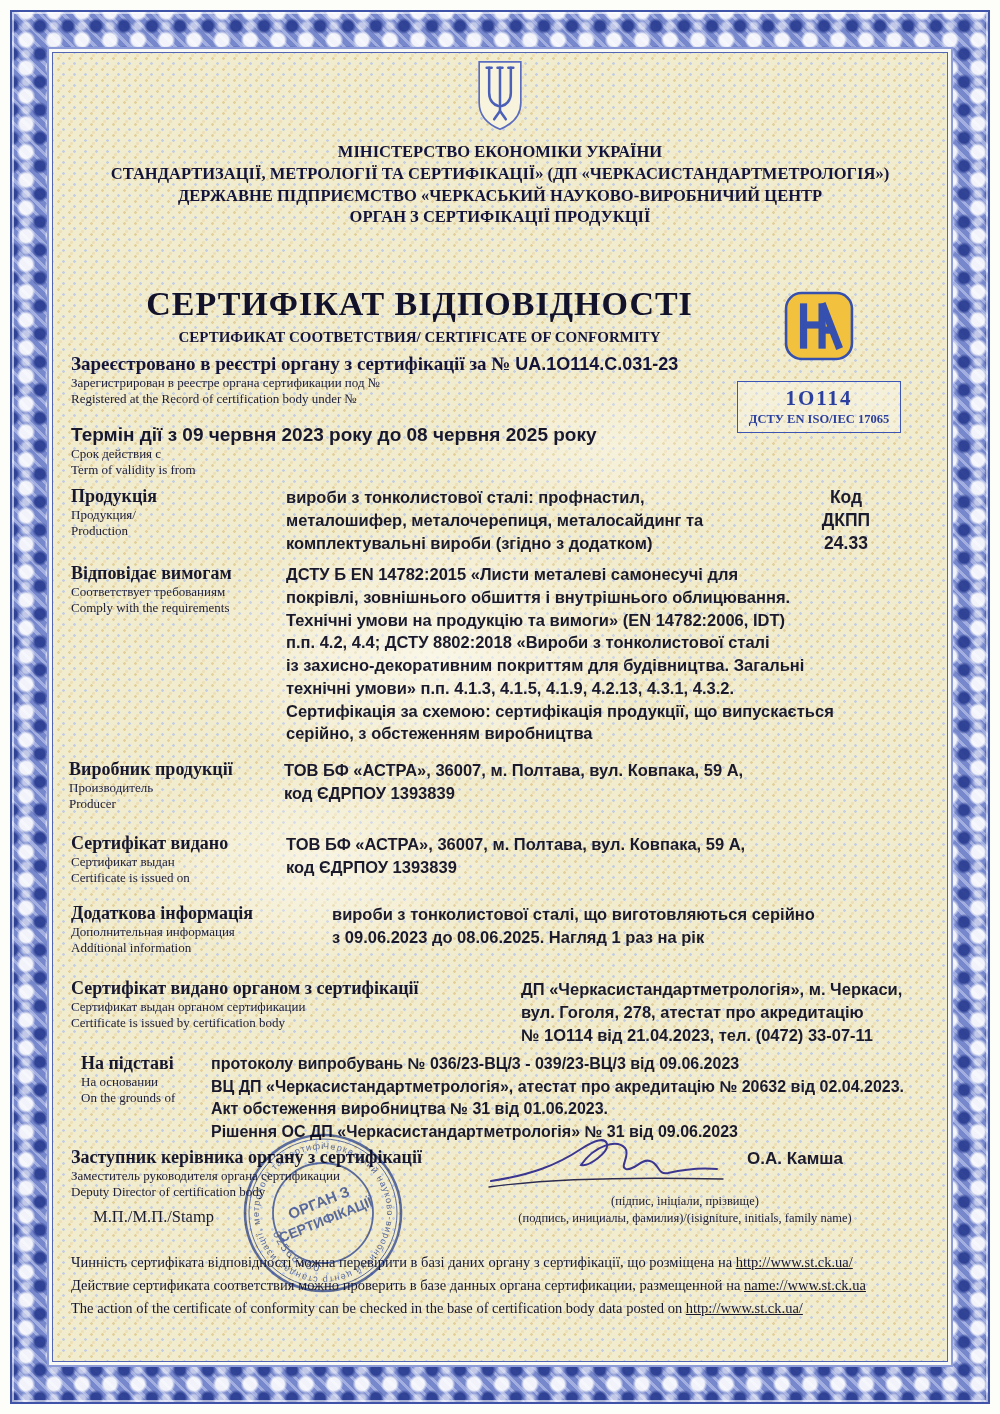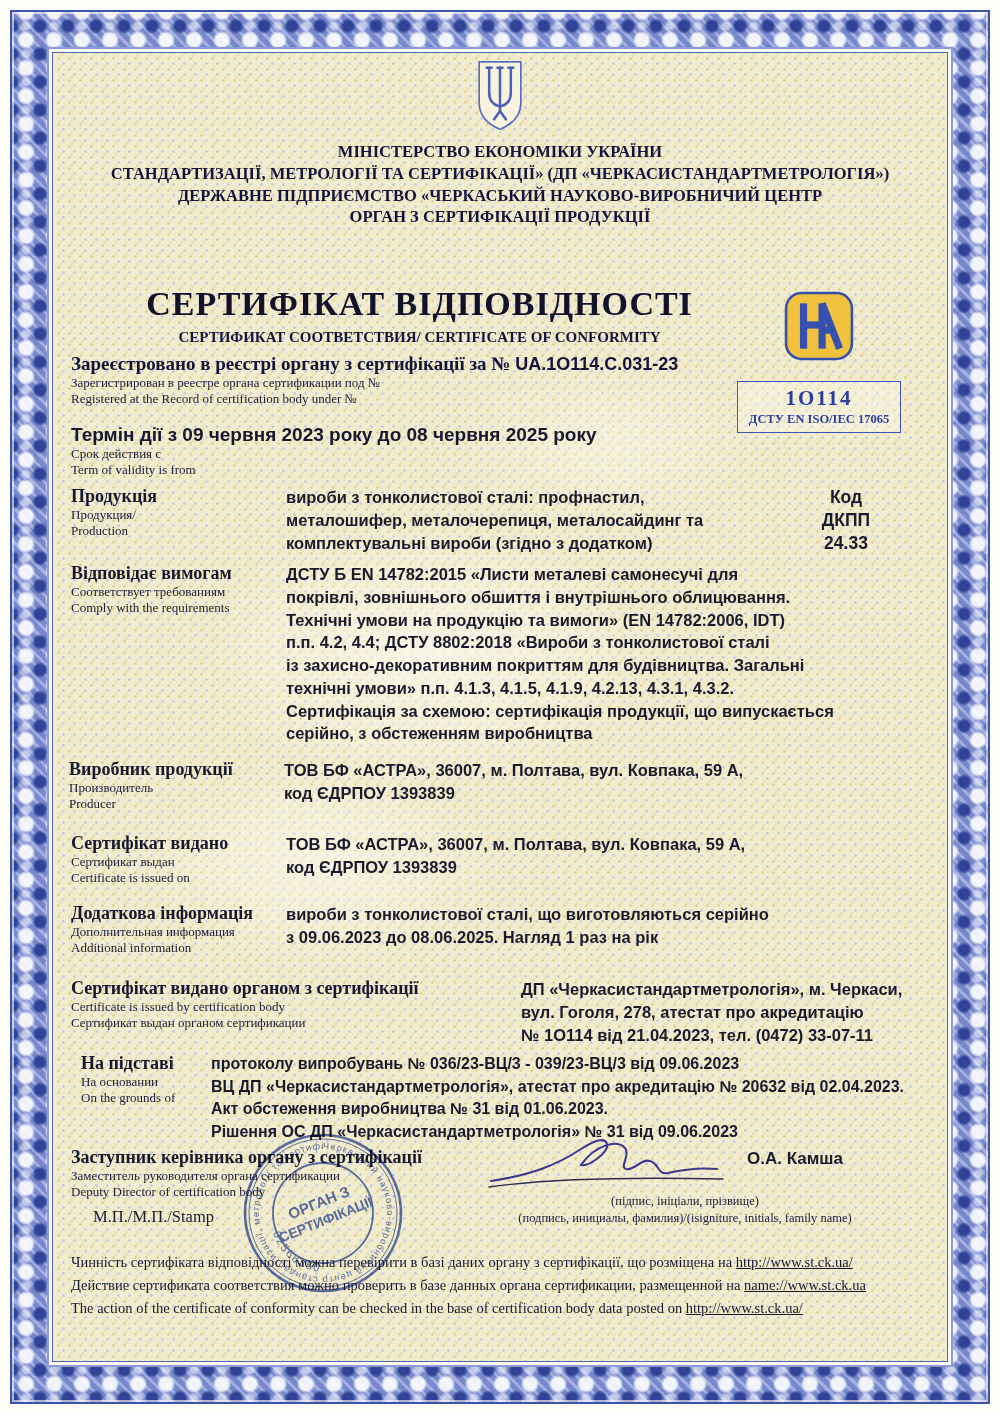--- a/index.html
+++ b/index.html
@@ -75,21 +75,21 @@
   .sec-label { width:215px; flex:none; }
   .lbl-ua { font-weight:bold; font-size:18px; color:#17172e; }
   .content {
     flex:1; font-family:"Liberation Sans", sans-serif; font-weight:bold;
     font-size:16.5px; line-height:1.38; color:#1a1a2c;
   }
   .sec-product      { top:433px; }
   .sec-requirements { top:510px; }
   .sec-producer     { top:706px;padding-left:16px; }
   .sec-issuedto     { top:780px; }
-  .sec-additional   { top:850px; }
+  .sec-additional   { top:850px;gap:46px; }
   .sec-issuedby     { top:925px; }
   .sec-issuedby .sec-label { width:450px; }
   .sec-grounds      { top:1000px; }
   .sec-grounds .sec-label { width:140px; padding-left:10px; box-sizing:border-box; }
   .sec-grounds .content { font-size:16px; line-height:1.42; }
 
   .code-block { top:433px; right:46px; width:110px; text-align:center;
     font-family:"Liberation Sans", sans-serif; font-weight:bold; font-size:17.5px; line-height:1.3; }
 
   .sig-row { top:1094px; left:0; width:100%; height:110px; }
@@ -227,22 +227,22 @@
         <div class="small-ln">Дополнительная информация</div>
         <div class="small-ln">Additional information</div>
       </div>
       <div class="content pre">вироби з тонколистової сталі, що виготовляються серійно
 з 09.06.2023 до 08.06.2025. Нагляд 1 раз на рік</div>
     </div>
 
     <div class="abs section sec-issuedby">
       <div class="sec-label">
         <div class="lbl-ua">Сертифікат видано органом з сертифікації</div>
+        <div class="small-ln">Сертификат выдан органом сертификации</div>
         <div class="small-ln">Certificate is issued by certification body</div>
-        <div class="small-ln">Сертификат выдан органом сертификации</div>
       </div>
       <div class="content pre">ДП «Черкасистандартметрологія», м. Черкаси,
 вул. Гоголя, 278, атестат про акредитацію
 № 1О114 від 21.04.2023, тел. (0472) 33-07-11</div>
     </div>
 
     <div class="abs section sec-grounds">
       <div class="sec-label">
         <div class="lbl-ua">На підставі</div>
         <div class="small-ln">На основании</div>

